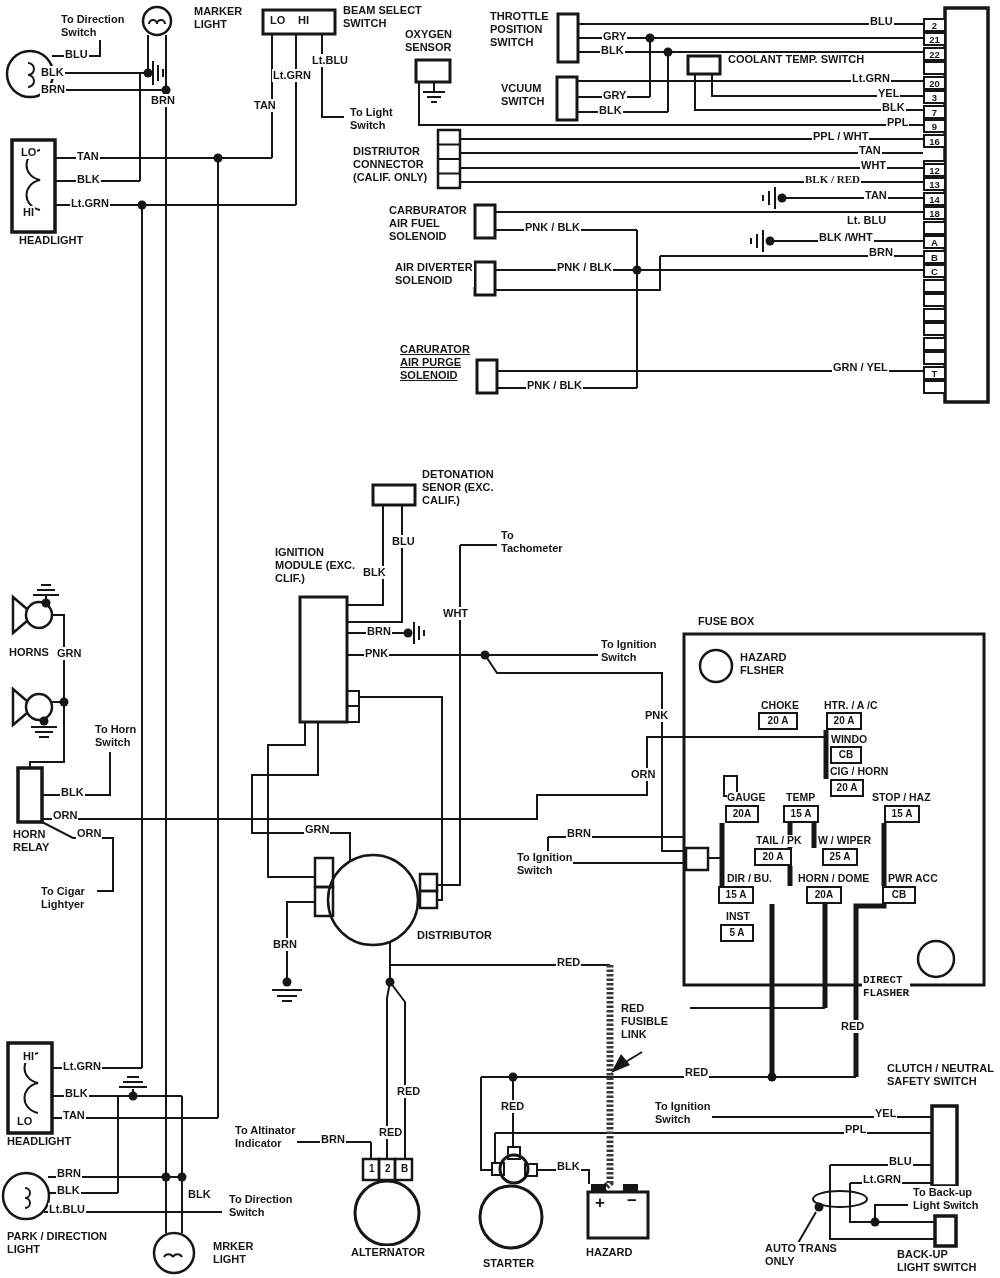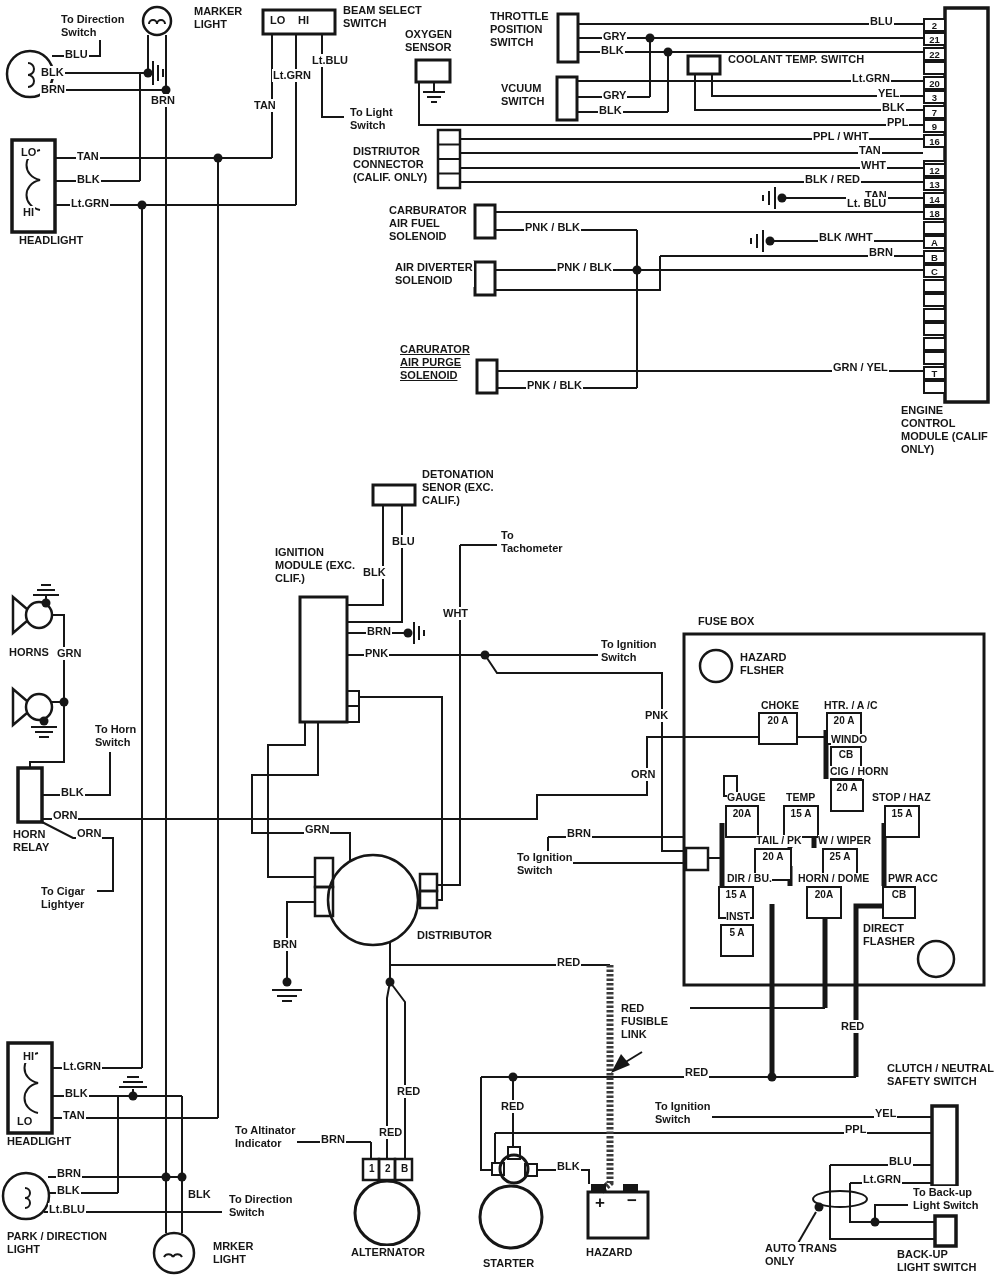--- a/index.html
+++ b/index.html
@@ -5,21 +5,21 @@
   html,body{margin:0;padding:0;background:#fff;}
   #diagram{position:relative;width:1000px;height:1278px;background:#fff;overflow:hidden;
            font-family:"Liberation Sans",sans-serif;}
   #wires{position:absolute;left:0;top:0;}
   .lbl{position:absolute;font:bold 11px/1.18 "Liberation Sans",sans-serif;color:#161616;
        white-space:pre-line;background:#fff;padding:0 1px;z-index:3;}
   .nobg{background:transparent;}
   .pin{position:absolute;left:923px;width:23px;height:14px;border:2px solid #161616;
        box-sizing:border-box;background:#fff;font:bold 9.5px/11px "Liberation Sans",sans-serif;
        text-align:center;color:#161616;z-index:2;}
-  .fuse{position:absolute;height:33px;border:2.5px solid #161616;box-sizing:border-box;
+  .fuse{position:absolute;height:18px;border:2.5px solid #161616;box-sizing:border-box;
         background:#fff;font:bold 10px/14px "Liberation Sans",sans-serif;text-align:center;
         color:#161616;z-index:3;}
   .flabel{position:absolute;font:bold 10.5px/1.1 "Liberation Sans",sans-serif;color:#161616;
         white-space:nowrap;background:#fff;z-index:3;}
 </style>
 </head>
 <body>
 
 <div id="diagram">
 
@@ -270,29 +270,26 @@
 SOLENOID</div>
     <div class="lbl" style="left: 526px; top: 379px;">PNK / BLK</div>
     <div class="lbl" style="left: 869px; top: 15px;">BLU</div>
     <div class="lbl" style="left: 851px; top: 72px;">Lt.GRN</div>
     <div class="lbl" style="left: 877px; top: 87px;">YEL</div>
     <div class="lbl" style="left: 881px; top: 101px;">BLK</div>
     <div class="lbl" style="left: 886px; top: 116px;">PPL</div>
     <div class="lbl" style="left: 812px; top: 130px;">PPL / WHT</div>
     <div class="lbl" style="left: 858px; top: 144px;">TAN</div>
     <div class="lbl" style="left: 860px; top: 159px;">WHT</div>
-    <div class="lbl" style="left: 804px; top: 173px;">BLK / RED</div>
+    <div class="lbl" style="left: 804px; top: 173px; font-family: Liberation Serif, serif;">BLK / RED</div>
     <div class="lbl" style="left: 864px; top: 189px;">TAN</div>
-    <div class="lbl" style="left: 846px; top: 197px;">Lt. BLU</div>
+    <div class="lbl" style="left: 846px; top: 214px;">Lt. BLU</div>
     <div class="lbl" style="left: 818px; top: 231px;">BLK /WHT</div>
     <div class="lbl" style="left: 868px; top: 246px;">BRN</div>
     <div class="lbl" style="left: 832px; top: 361px;">GRN / YEL</div>
-    <div class="lbl" style="left: 900px; top: 404px;">ENGINE CONTROL
-MODULE (CALIF
-ONLY)</div>
     <div class="lbl" style="left: 421px; top: 468px;">DETONATION
 SENOR (EXC.
 CALIF.)</div>
     <div class="lbl" style="left: 391px; top: 535px;">BLU</div>
     <div class="lbl" style="left: 362px; top: 566px;">BLK</div>
     <div class="lbl" style="left: 274px; top: 546px;">IGNITION
 MODULE (EXC.
 CLIF.)</div>
     <div class="lbl" style="left: 500px; top: 529px;">To
 Tachometer</div>
@@ -317,21 +314,21 @@
 Switch</div>
     <div class="lbl" style="left: 60px; top: 786px;">BLK</div>
     <div class="lbl" style="left: 52px; top: 809px;">ORN</div>
     <div class="lbl" style="left: 76px; top: 827px;">ORN</div>
     <div class="lbl" style="left: 12px; top: 828px;">HORN
 RELAY</div>
     <div class="lbl" style="left: 40px; top: 885px;">To Cigar
 Lightyer</div>
     <div class="lbl" style="left: 739px; top: 651px;">HAZARD
 FLSHER</div>
-    <div class="lbl" style="left: 862px; top: 922px;">DIRECT
+    <div class="lbl" style="left: 862px; top: 974px; font-family: Liberation Mono, monospace;">DIRECT
 FLASHER</div>
     <div class="lbl" style="left: 840px; top: 1020px;">RED</div>
     <div class="lbl" style="left: 886px; top: 1062px;">CLUTCH / NEUTRAL
 SAFETY SWITCH</div>
     <div class="lbl" style="left: 22px; top: 1050px;">HI</div>
     <div class="lbl" style="left: 16px; top: 1115px;">LO</div>
     <div class="lbl" style="left: 62px; top: 1060px;">Lt.GRN</div>
     <div class="lbl" style="left: 64px; top: 1087px;">BLK</div>
     <div class="lbl" style="left: 62px; top: 1109px;">TAN</div>
     <div class="lbl" style="left: 6px; top: 1135px;">HEADLIGHT</div>

